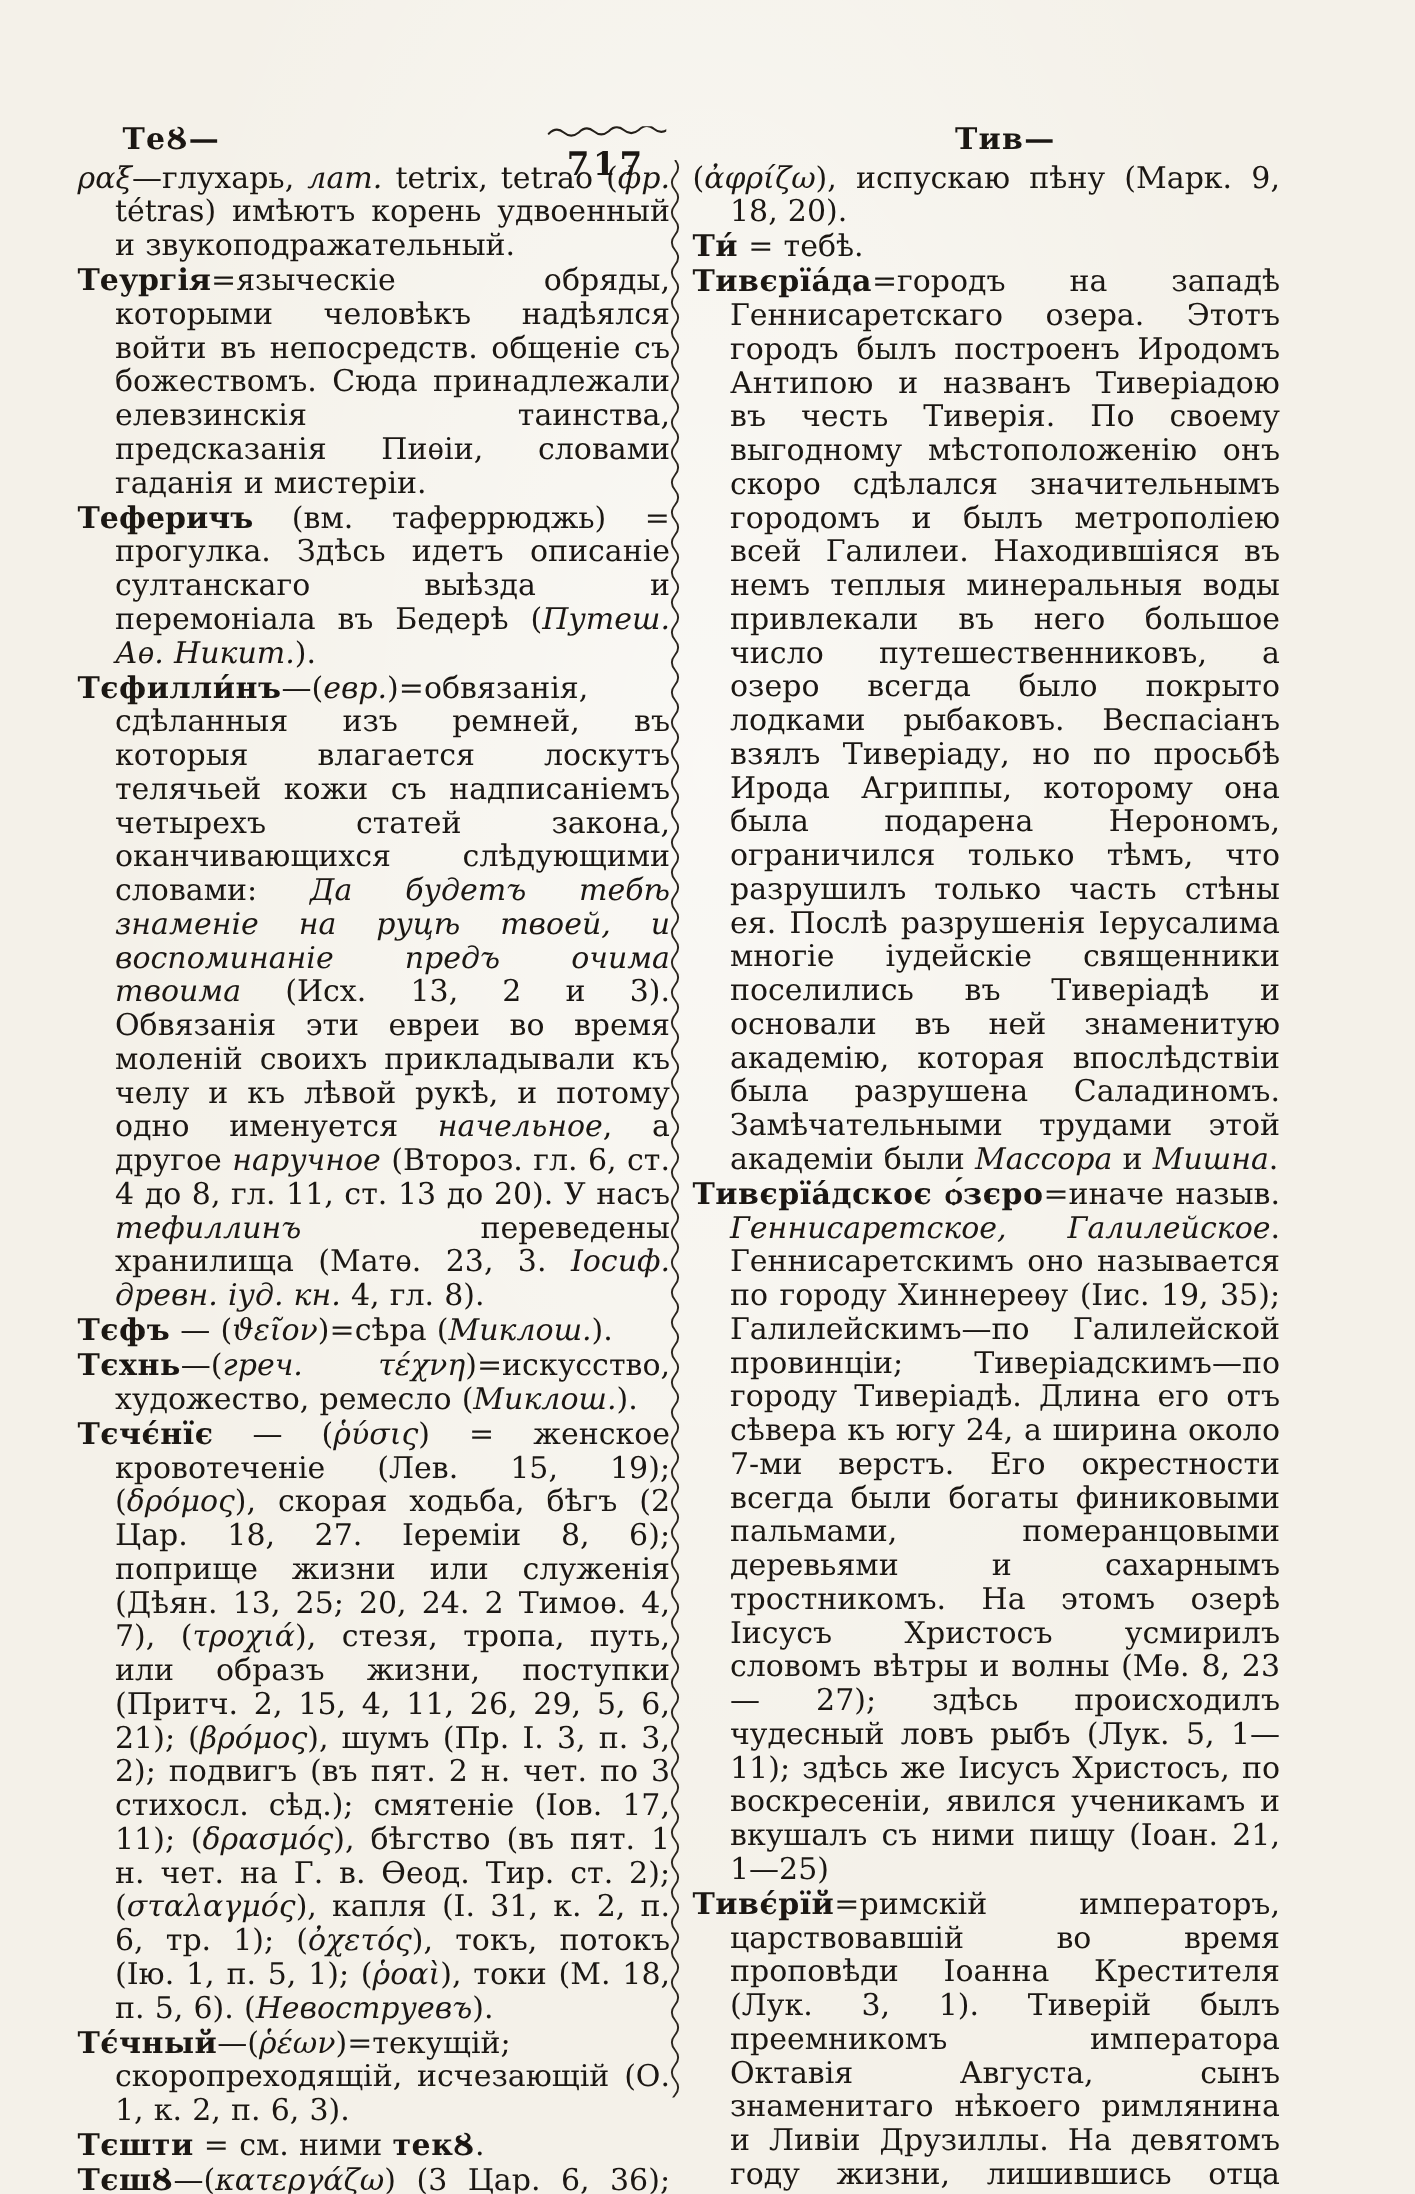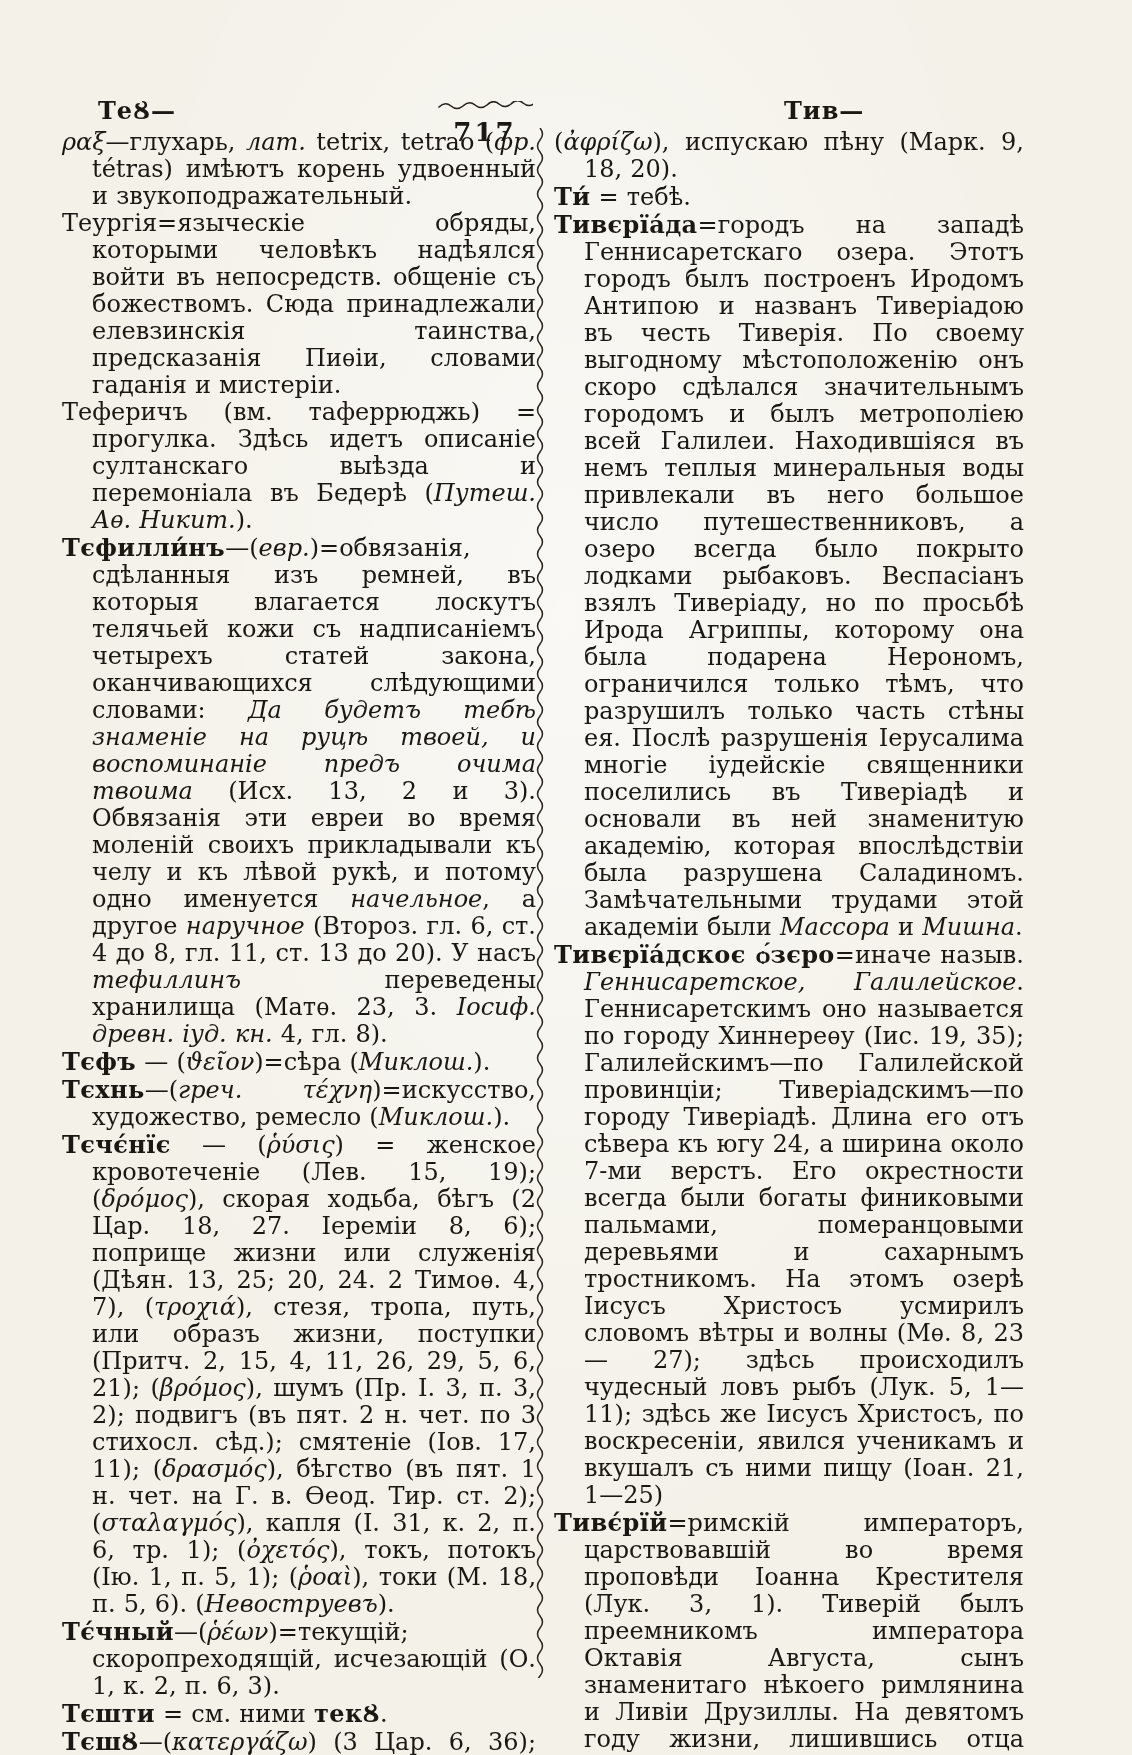--- a/index.html
+++ b/index.html
@@ -11,31 +11,31 @@
     color:#1b1713;
     font-family:"DejaVu Serif","Liberation Serif",serif;
   }
   .page-number{
     position:absolute;top:70px;left:425px;width:120px;text-align:center;
     font-size:26px;font-weight:bold;letter-spacing:3px;margin-top:47px;
   }
   .pn-rule{position:absolute;top:101px;left:437px;width:96px;height:12px;}
   .rh{position:absolute;top:96px;font-size:24px;font-weight:bold;letter-spacing:1px;}
   .rh-left{left:98px;}
-  .rh-right{left:784px;}
+  .rh-right{left:764px;}
   .col{
     position:absolute;top:129px;
     font-size:24px;line-height:27px;text-align:justify;
     word-spacing:.5px;
   }
   .col-left{left:62px;width:474px;}
   .col-right{left:554px;width:470px;}
   .entry{margin:0 0 0 30px;text-indent:-30px;padding:0;}
   .cs{font-weight:bold;letter-spacing:.4px;margin-top:29px;}
-  .hw{font-weight:normal;}
+  .hw{font-weight:bold;}
   .it{font-style:italic;}
   .gr{font-style:italic;}
   .divider{position:absolute;top:128px;left:534px;width:14px;height:1550px;}
   svg{display:block;}
 </style>
 </head>
 <body style="color: rgb(27, 23, 19);">
 
 <div class="page-number">717</div>
 <svg class="pn-rule" viewBox="0 0 96 12" width="96" height="12">

